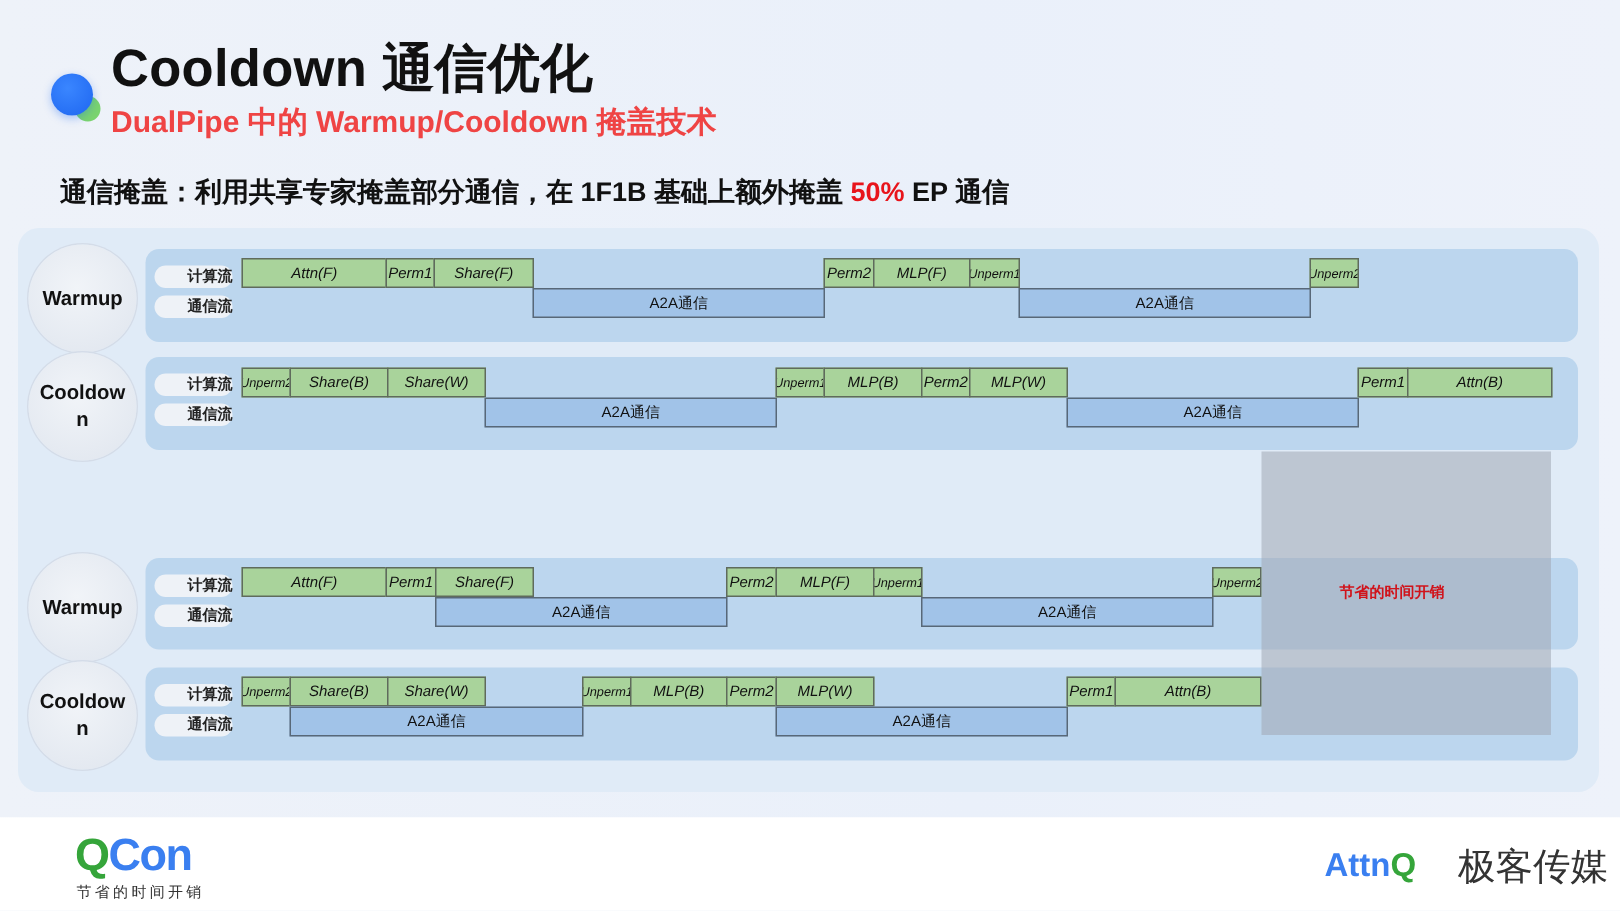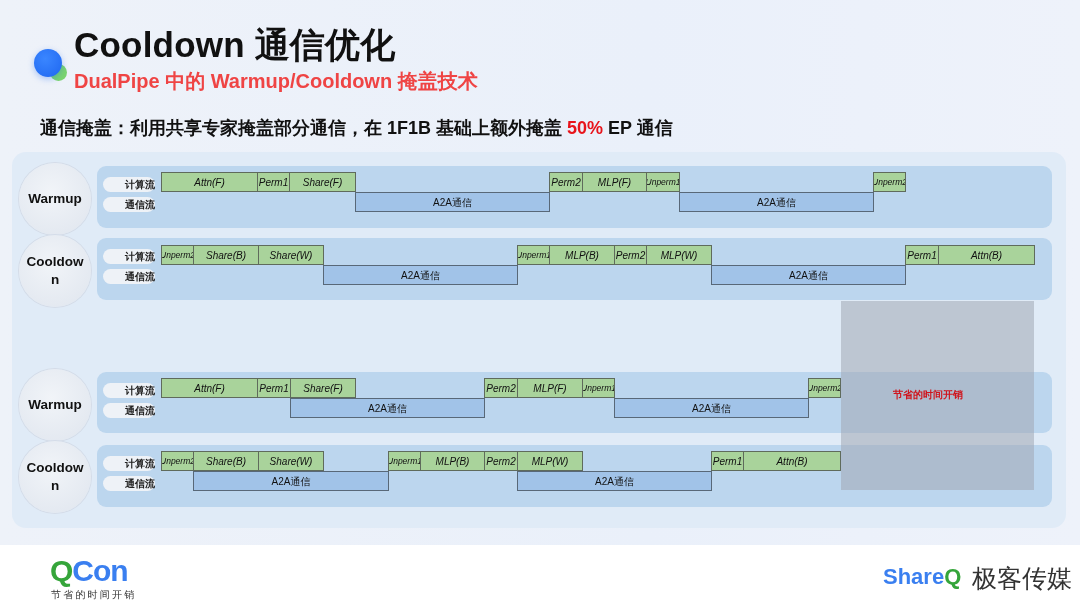--- a/index.html
+++ b/index.html
@@ -125,14 +125,14 @@
 <div class="blk c" style="left:517px;top:451px;width:66px;height:20px;">MLP(W)</div>
 <div class="blk m" style="left:517px;top:471px;width:195px;height:20px;">A2A通信</div>
 <div class="blk c" style="left:711px;top:451px;width:33px;height:20px;">Perm1</div>
 <div class="blk c" style="left:743px;top:451px;width:98px;height:20px;">Attn(B)</div>
 
 <div class="overlay"></div>
 <div class="overlay-label">节省的时间开销</div>
 
 <div class="qcon"><span class="q">Q</span><span class="con">Con</span></div>
 <div class="qcon-sub">节省的时间开销</div>
-<div class="infoq"><span class="info">Share</span><span class="qq">Q</span></div>
+<div class="infoq"><span class="info">Attn</span><span class="qq">Q</span></div>
 <div class="infoq-cn">极客传媒</div>
 
 </body></html>

